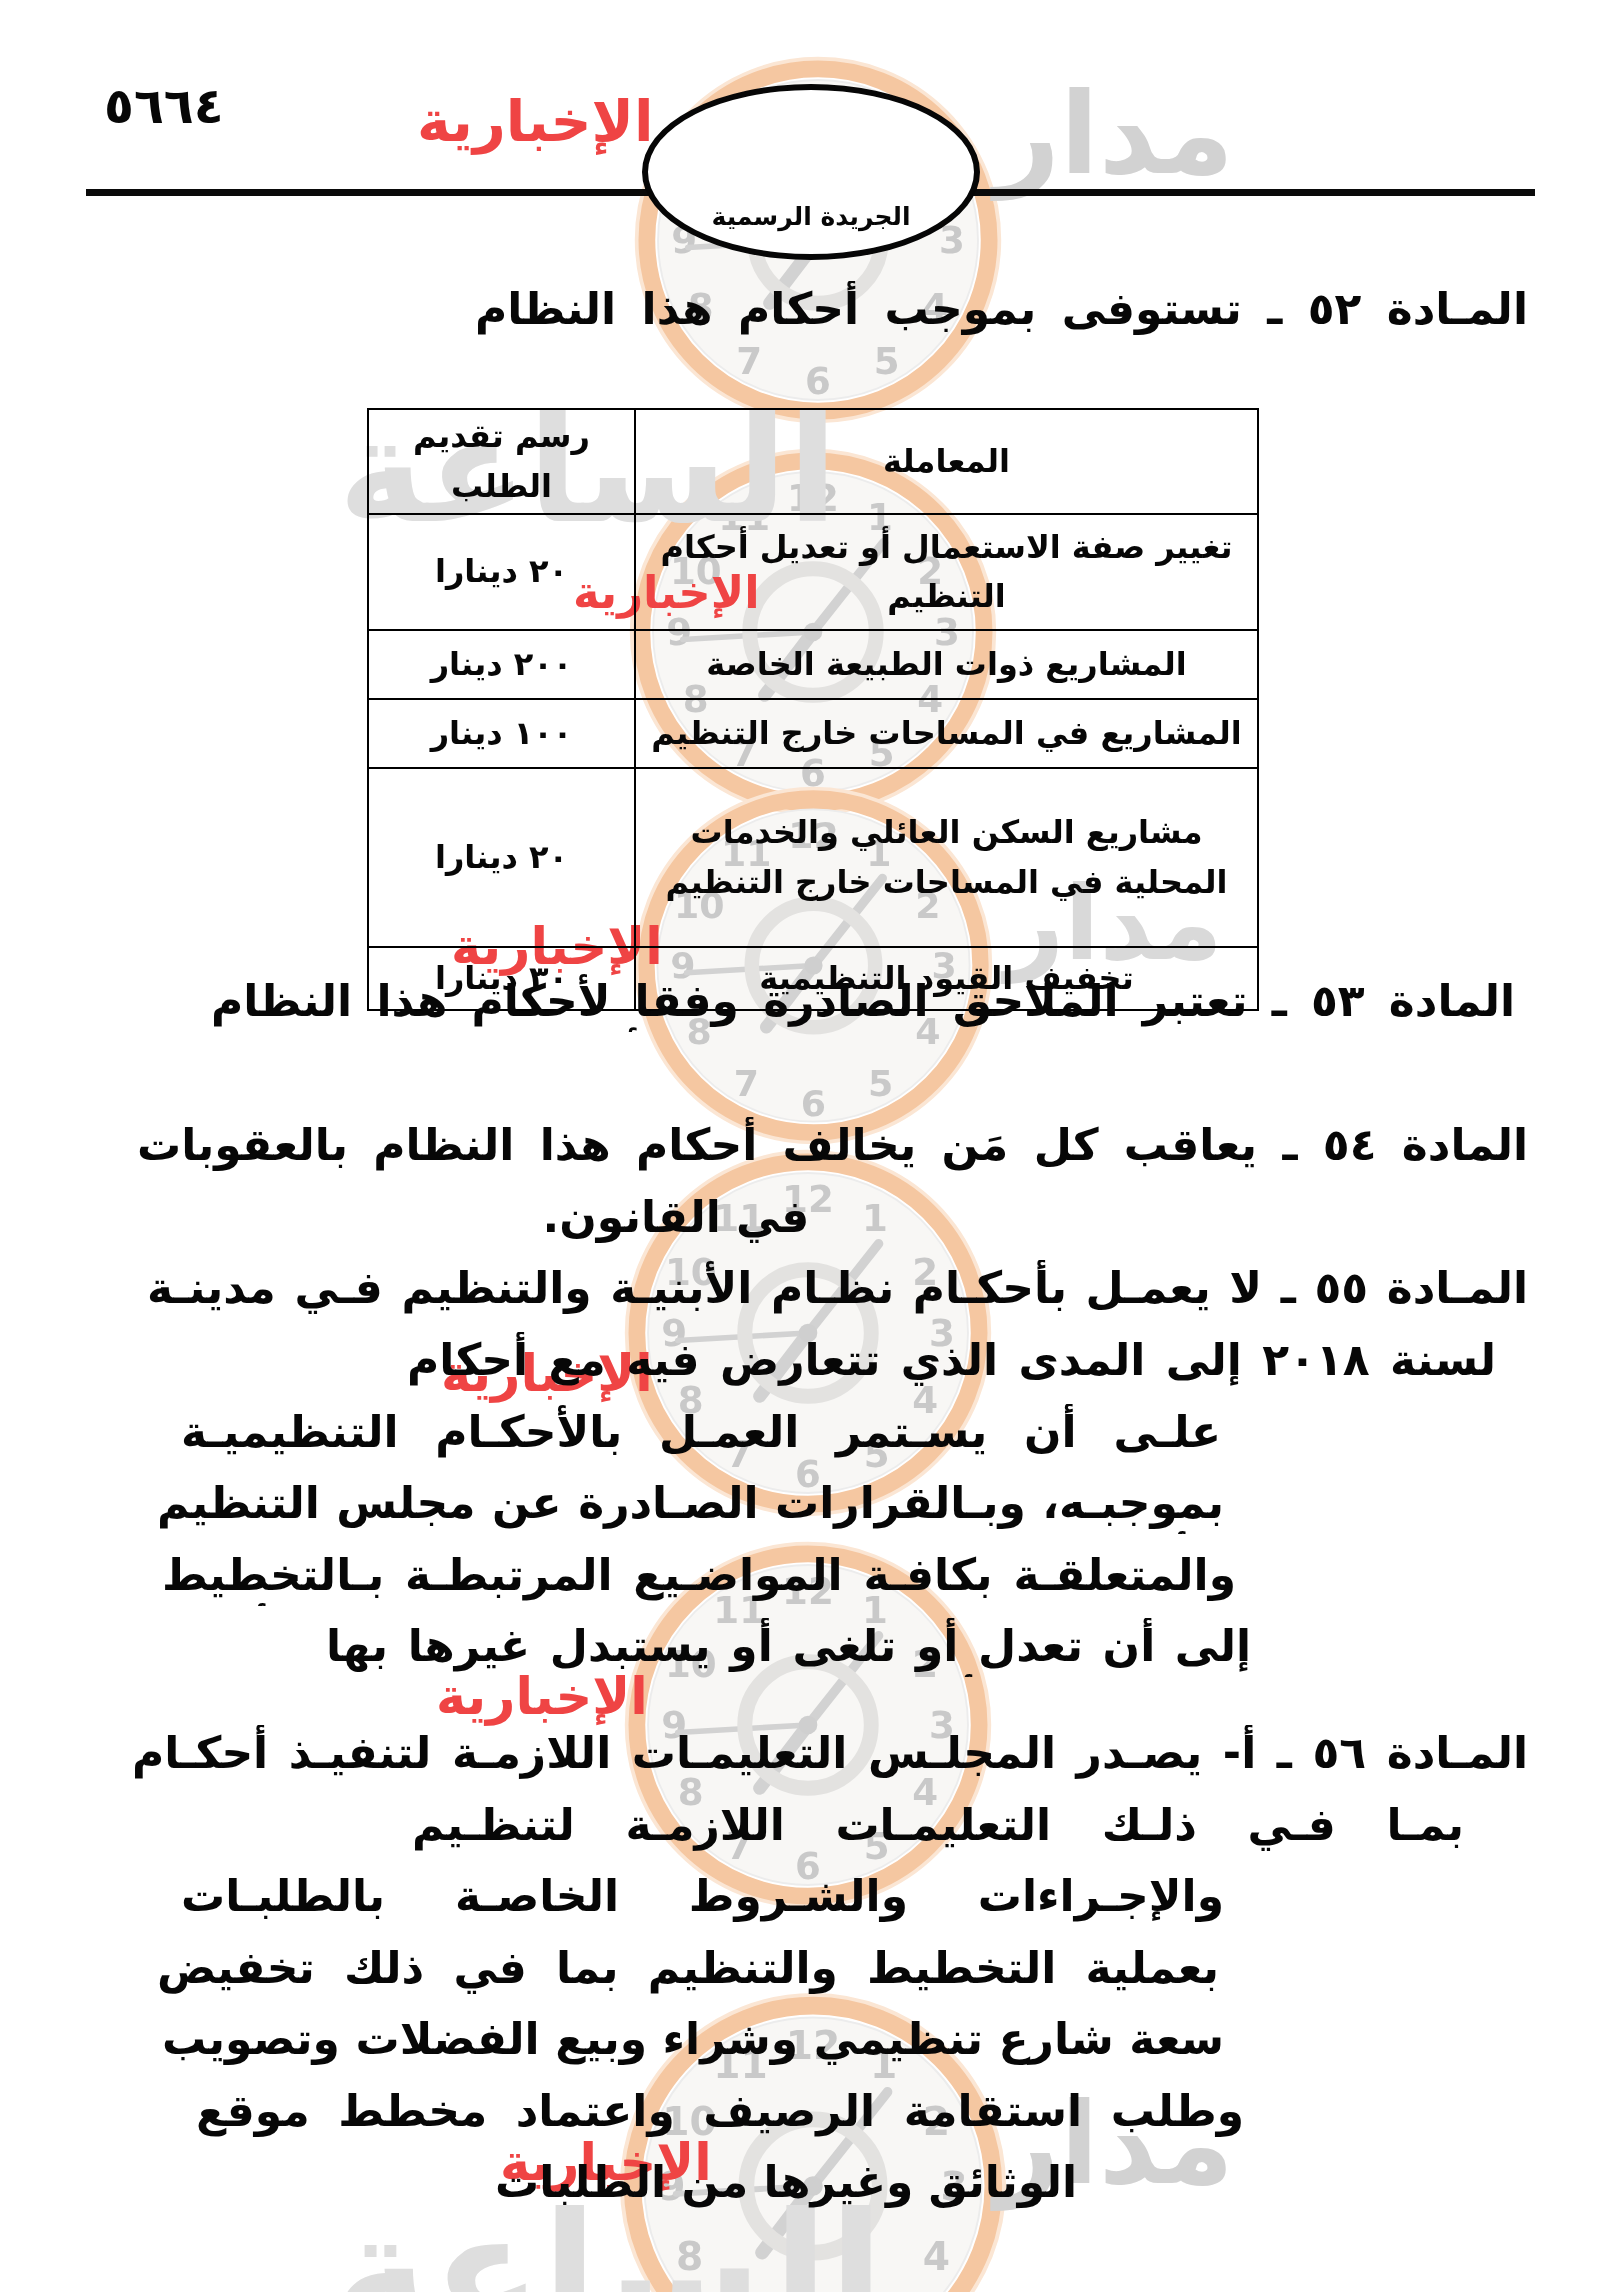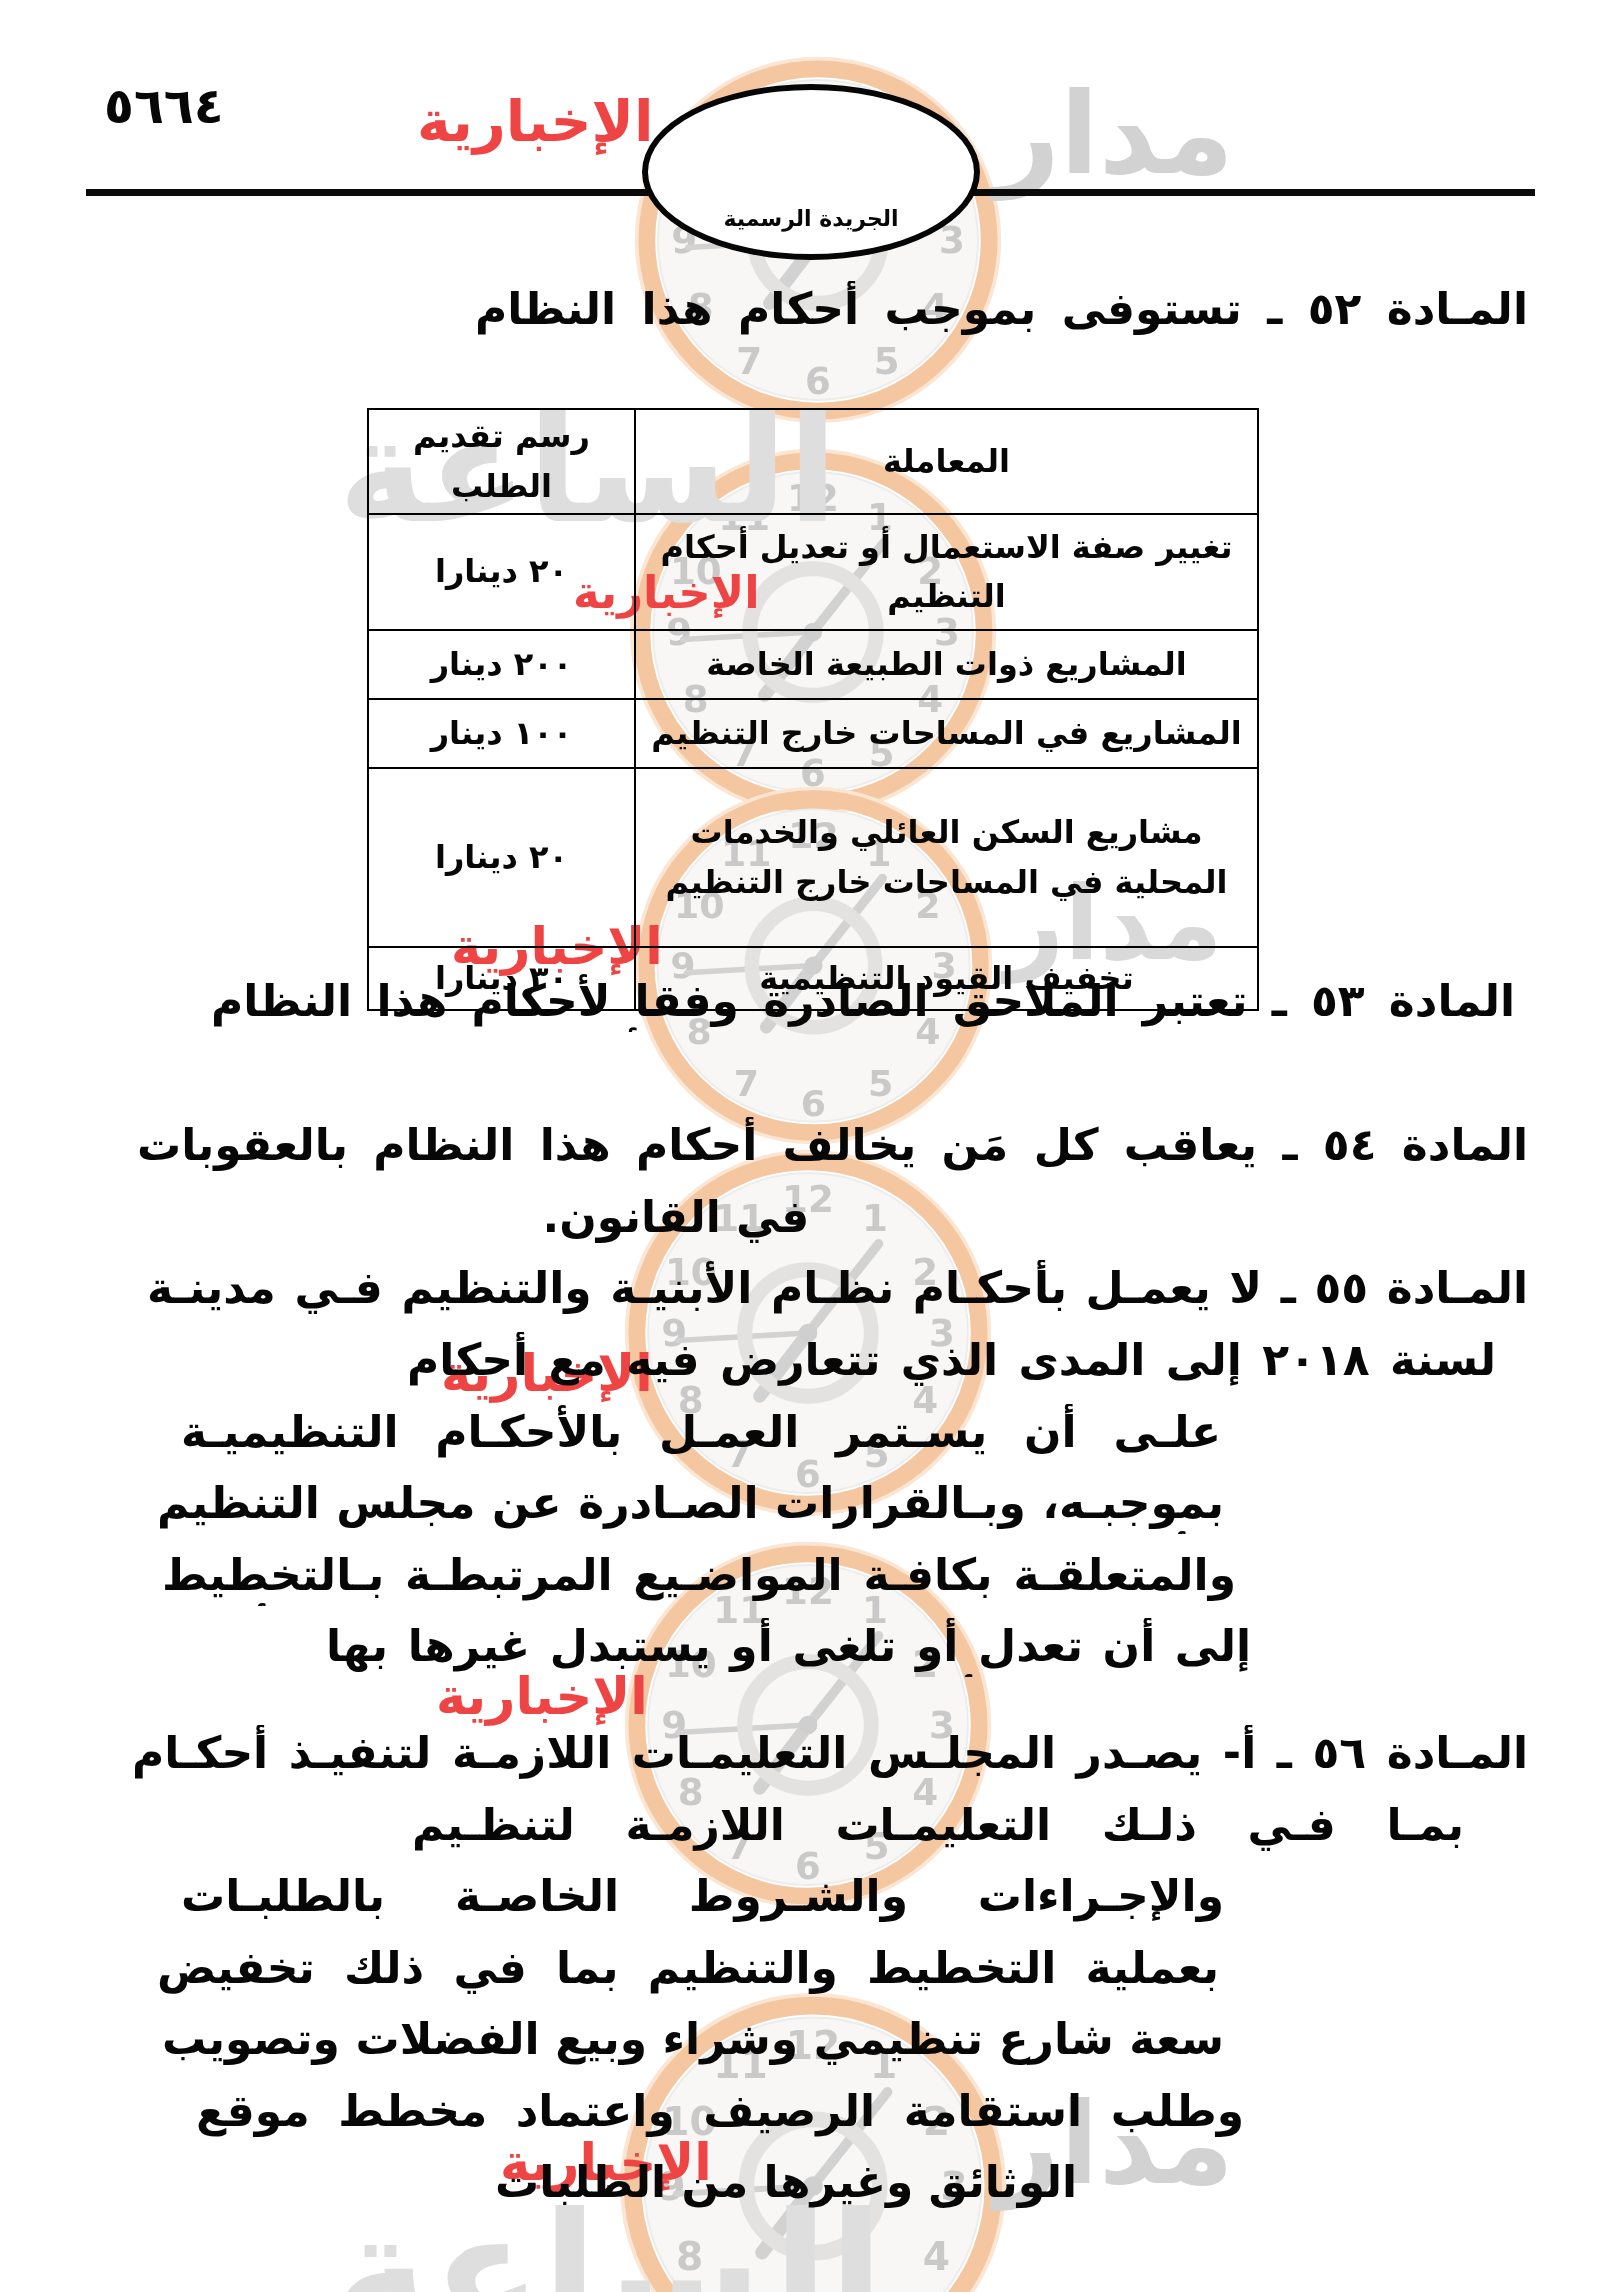--- a/index.html
+++ b/index.html
@@ -33,21 +33,21 @@
     background:#0a0a0a;z-index:1;
   }
   .gazette-oval{
     position:absolute;left:642px;top:84px;width:338px;height:176px;
     border:6.9px solid #060606;border-radius:50%;
     background:#ffffff;z-index:2;
     display:flex;align-items:flex-end;justify-content:center;
     box-sizing:border-box;
     padding-bottom:23.5px;
   }
-  .gazette-title{font-size:22px;}
+  .gazette-title{font-size:25px;}
   
   .tline{
     position:absolute;z-index:1;
     font-size:44px;line-height:55px;height:59px;
     overflow:hidden;
     direction:rtl;
     text-align:justify;
     text-align-last:justify;
     white-space:normal;
   }

